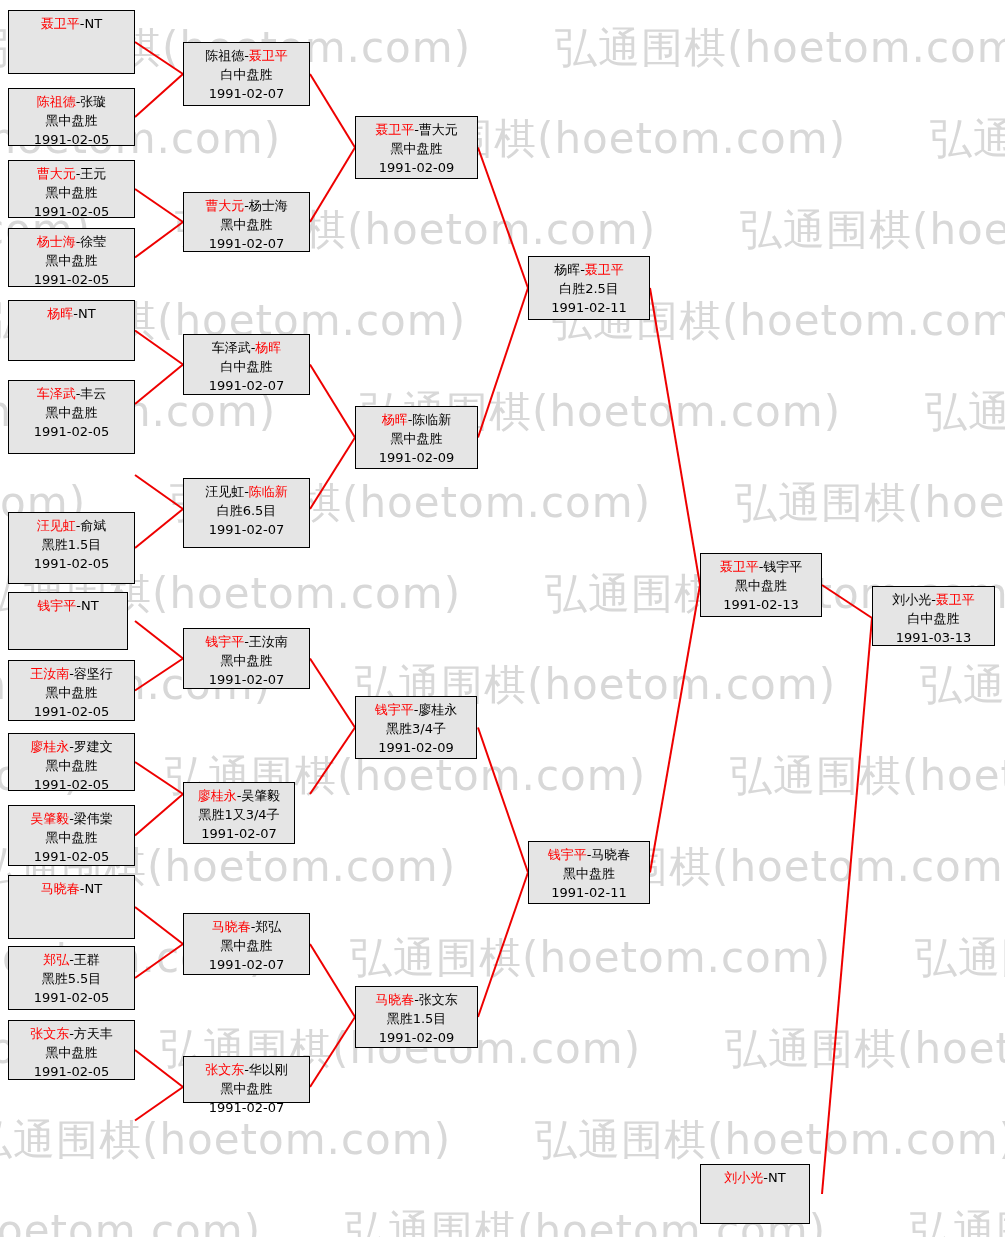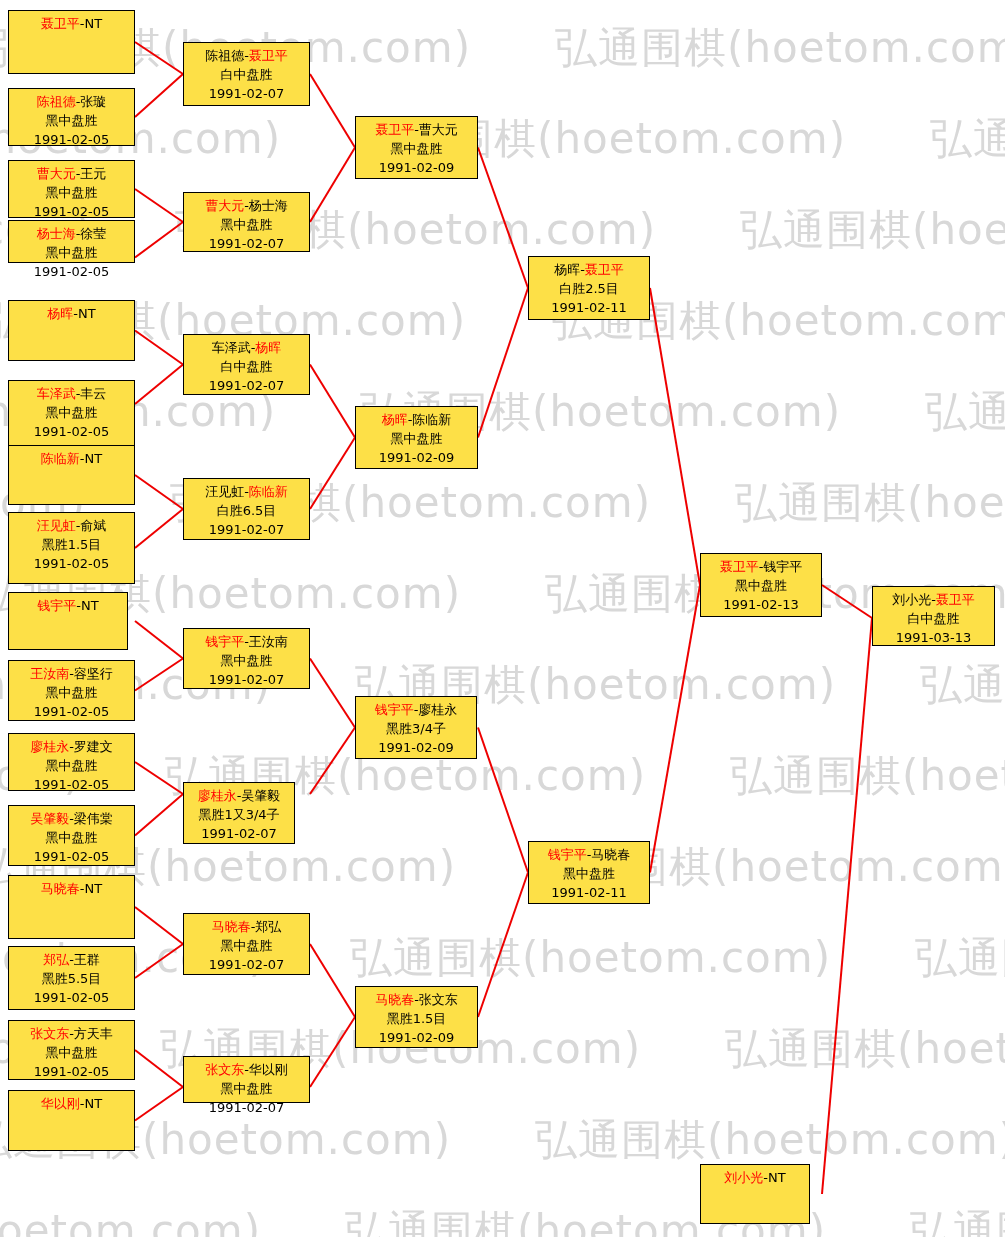--- a/index.html
+++ b/index.html
@@ -21,21 +21,21 @@
     white-space:nowrap;
     letter-spacing:1px;
     user-select:none;
   }
   
   #lines { position:absolute; left:0; top:0; z-index:1; }
   
   .box {
     position:absolute;
     z-index:2;
-    background:#fde047;
+    background:#e5e5e5;
     border:1px solid #000000;
     text-align:center;
     font-size:13px;
     line-height:19px;
     color:#000000;
     padding-top:3px;
   }
   .l1 { white-space:nowrap; }
   .p { color:#000000; }
   .p[data-w="1"] { color:var(--win,#ff0000); }
@@ -127,39 +127,34 @@
   <div class="box" id="r1b2" style="left:8px;top:88px;width:127px;height:58px">
     <div class="l1"><span class="p" data-w="1">陈祖德</span><span>-</span><span class="p" data-w="0">张璇</span></div>
     <div class="l2">黑中盘胜</div>
     <div class="l3">1991-02-05</div>
   </div>
   <div class="box" id="r1b3" style="left:8px;top:160px;width:127px;height:58px">
     <div class="l1"><span class="p" data-w="1">曹大元</span><span>-</span><span class="p" data-w="0">王元</span></div>
     <div class="l2">黑中盘胜</div>
     <div class="l3">1991-02-05</div>
   </div>
-  <div class="box" id="r1b4" style="left:8px;top:220px;width:127px;height:43px">
+  <div class="box" id="r1b4" style="left:8px;top:228px;width:127px;height:59px">
     <div class="l1"><span class="p" data-w="1">杨士海</span><span>-</span><span class="p" data-w="0">徐莹</span></div>
     <div class="l2">黑中盘胜</div>
     <div class="l3">1991-02-05</div>
   </div>
   <div class="box" id="r1b5" style="left:8px;top:300px;width:127px;height:61px">
     <div class="l1"><span class="p" data-w="1">杨晖</span><span>-</span><span class="p" data-w="0">NT</span></div>
     <div class="l2"></div>
     <div class="l3"></div>
   </div>
   <div class="box" id="r1b6" style="left:8px;top:380px;width:127px;height:74px">
     <div class="l1"><span class="p" data-w="1">车泽武</span><span>-</span><span class="p" data-w="0">丰云</span></div>
     <div class="l2">黑中盘胜</div>
     <div class="l3">1991-02-05</div>
-  </div>
-  <div class="box" id="r1b7" style="left:8px;top:445px;width:127px;height:60px">
-    <div class="l1"><span class="p" data-w="1">陈临新</span><span>-</span><span class="p" data-w="0">NT</span></div>
-    <div class="l2"></div>
-    <div class="l3"></div>
   </div>
   <div class="box" id="r1b8" style="left:8px;top:512px;width:127px;height:72px">
     <div class="l1"><span class="p" data-w="1">汪见虹</span><span>-</span><span class="p" data-w="0">俞斌</span></div>
     <div class="l2">黑胜1.5目</div>
     <div class="l3">1991-02-05</div>
   </div>
   <div class="box" id="r1b9" style="left:8px;top:592px;width:120px;height:58px">
     <div class="l1"><span class="p" data-w="1">钱宇平</span><span>-</span><span class="p" data-w="0">NT</span></div>
     <div class="l2"></div>
     <div class="l3"></div>
@@ -187,42 +182,37 @@
   <div class="box" id="r1b14" style="left:8px;top:946px;width:127px;height:64px">
     <div class="l1"><span class="p" data-w="1">郑弘</span><span>-</span><span class="p" data-w="0">王群</span></div>
     <div class="l2">黑胜5.5目</div>
     <div class="l3">1991-02-05</div>
   </div>
   <div class="box" id="r1b15" style="left:8px;top:1020px;width:127px;height:60px">
     <div class="l1"><span class="p" data-w="1">张文东</span><span>-</span><span class="p" data-w="0">方天丰</span></div>
     <div class="l2">黑中盘胜</div>
     <div class="l3">1991-02-05</div>
   </div>
-  <div class="box" id="r1b16" style="left:8px;top:1090px;width:127px;height:61px">
-    <div class="l1"><span class="p" data-w="1">华以刚</span><span>-</span><span class="p" data-w="0">NT</span></div>
-    <div class="l2"></div>
-    <div class="l3"></div>
-  </div>
 
   <div class="box" id="r2b1" style="left:183px;top:42px;width:127px;height:64px">
     <div class="l1"><span class="p" data-w="0">陈祖德</span><span>-</span><span class="p" data-w="1">聂卫平</span></div>
     <div class="l2">白中盘胜</div>
     <div class="l3">1991-02-07</div>
   </div>
   <div class="box" id="r2b2" style="left:183px;top:192px;width:127px;height:60px">
     <div class="l1"><span class="p" data-w="1">曹大元</span><span>-</span><span class="p" data-w="0">杨士海</span></div>
     <div class="l2">黑中盘胜</div>
     <div class="l3">1991-02-07</div>
   </div>
   <div class="box" id="r2b3" style="left:183px;top:334px;width:127px;height:61px">
     <div class="l1"><span class="p" data-w="0">车泽武</span><span>-</span><span class="p" data-w="1">杨晖</span></div>
     <div class="l2">白中盘胜</div>
     <div class="l3">1991-02-07</div>
   </div>
-  <div class="box" id="r2b4" style="left:183px;top:478px;width:127px;height:62px">
+  <div class="box" id="r2b4" style="left:183px;top:478px;width:127px;height:70px">
     <div class="l1"><span class="p" data-w="0">汪见虹</span><span>-</span><span class="p" data-w="1">陈临新</span></div>
     <div class="l2">白胜6.5目</div>
     <div class="l3">1991-02-07</div>
   </div>
   <div class="box" id="r2b5" style="left:183px;top:628px;width:127px;height:61px">
     <div class="l1"><span class="p" data-w="1">钱宇平</span><span>-</span><span class="p" data-w="0">王汝南</span></div>
     <div class="l2">黑中盘胜</div>
     <div class="l3">1991-02-07</div>
   </div>
   <div class="box" id="r2b6" style="left:183px;top:782px;width:112px;height:62px">

